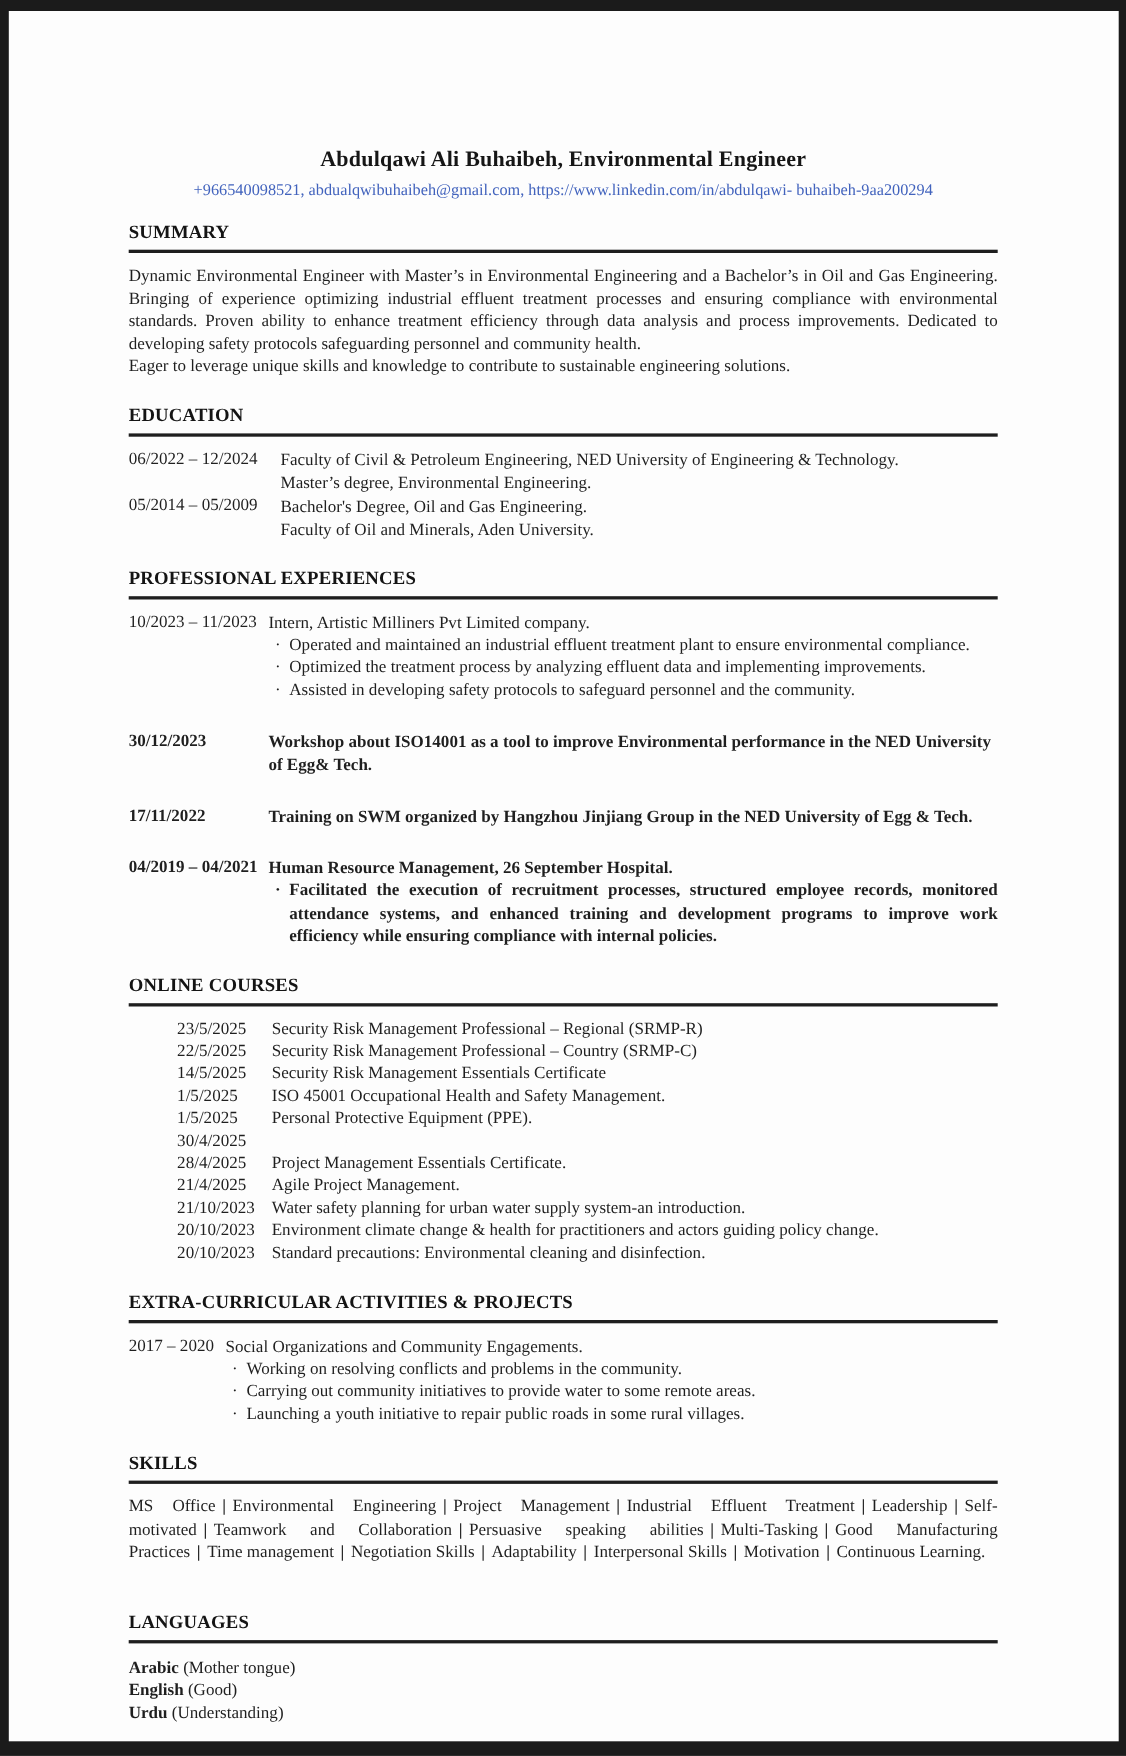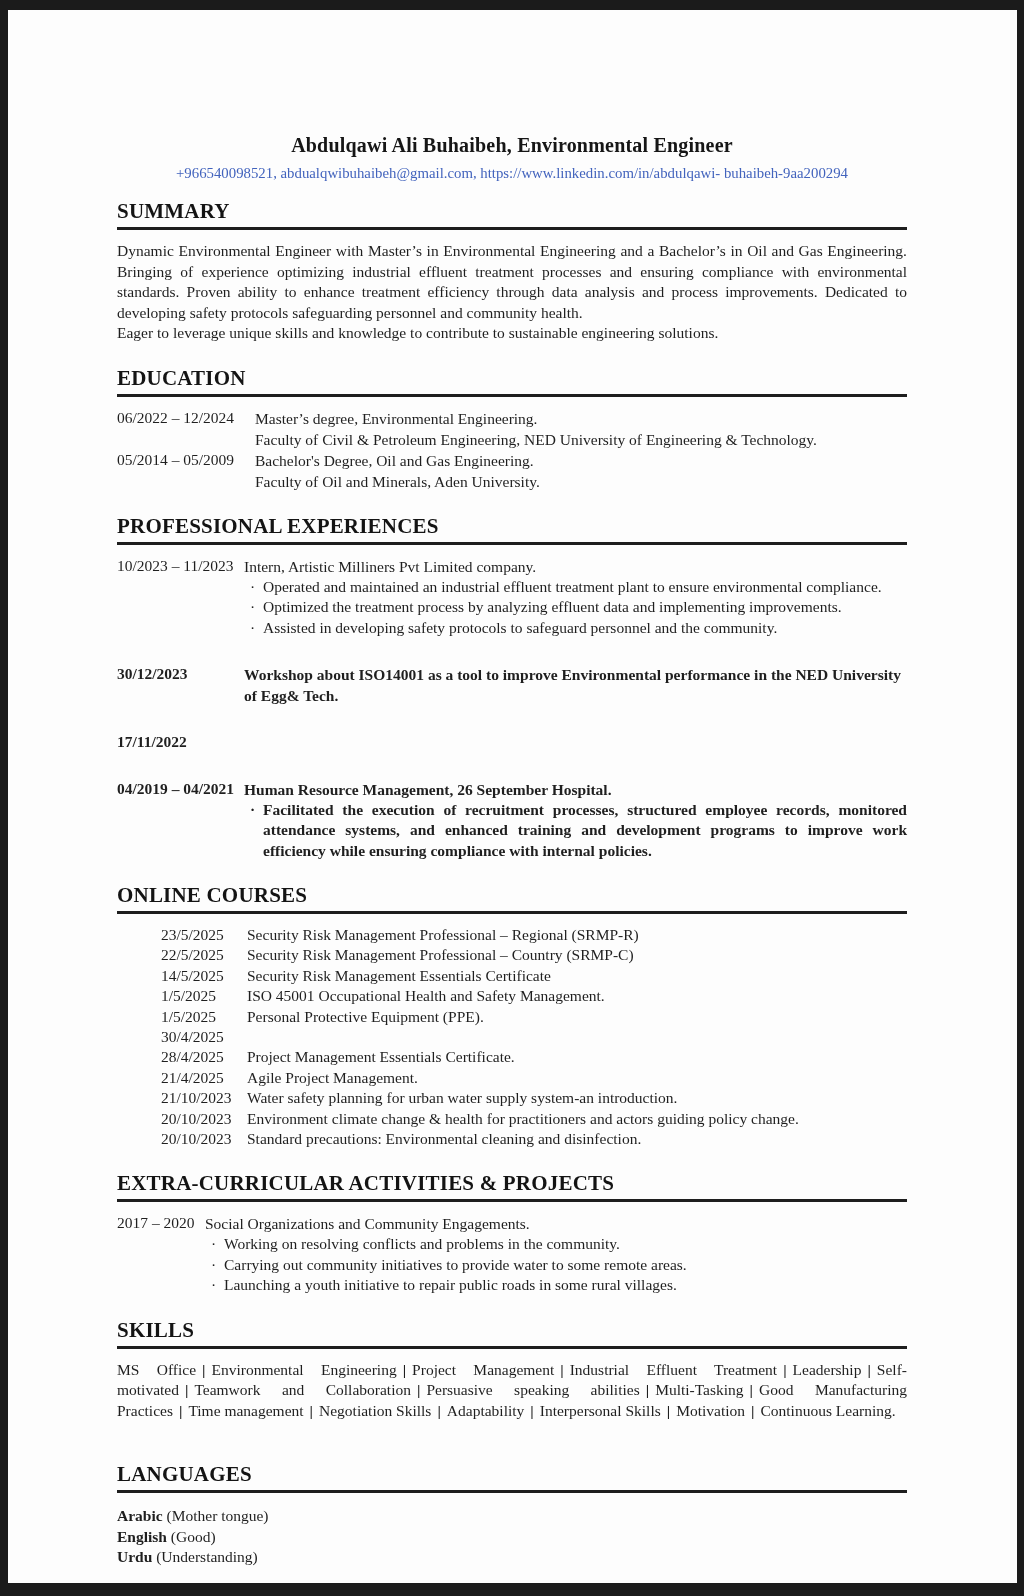--- a/index.html
+++ b/index.html
@@ -22,21 +22,21 @@
   }
   .contact {
     margin-top:6px; text-align:center; font-size:14.8px; line-height:20px;
     cursor:pointer;
   }
   
   section { margin-top:23px; }
   section.first { margin-top:17px; }
   section.langs { margin-top:42px; }
   h2 {
-    margin:0; font-size:21px; line-height:22px; font-weight:bold;
+    margin:0; font-size:17px; line-height:22px; font-weight:bold;
     color:#141414; letter-spacing:0.2px;
   }
   .rule { height:3px; background:#1e1e1e; margin-top:5px; }
   .sec-body { margin-top:11px; }
   p { margin:0; }
   .just { text-align:justify; }
   
   .row { display:flex; align-items:flex-start; }
   .date { flex:0 0 auto; white-space:nowrap; }
   .cell { flex:1 1 auto; min-width:0; }
@@ -81,22 +81,22 @@
         </div>
     </section>
 
     <section>
       <h2>EDUCATION</h2>
       <div class="rule"></div>
       <div class="sec-body">
           <div class="row edu">
             <div class="date edu-date">06/2022 – 12/2024</div>
             <div class="cell">
+              <div>Faculty of Civil &amp; Petroleum Engineering, NED University of Engineering &amp; Technology.</div>
               <div>Master’s degree, Environmental Engineering.</div>
-              <div>Faculty of Civil &amp; Petroleum Engineering, NED University of Engineering &amp; Technology.</div>
             </div>
           </div>
           <div class="row edu">
             <div class="date edu-date">05/2014 – 05/2009</div>
             <div class="cell">
               <div>Bachelor's Degree, Oil and Gas Engineering.</div>
               <div>Faculty of Oil and Minerals, Aden University.</div>
             </div>
           </div>
         </div>
@@ -125,20 +125,23 @@
             </div>
           </div>
           <div class="row exp-item">
             <div class="date exp-date">30/12/2023</div>
             <div class="cell">
               <div class="exp-title">Workshop about ISO14001 as a tool to improve Environmental performance in the NED University of Egg&amp; Tech.</div>
             </div>
           </div>
           <div class="row exp-item">
             <div class="date exp-date">17/11/2022</div>
+            <div class="cell">
+              <div class="exp-title">Training on SWM organized by Hangzhou Jinjiang Group in the NED University of Egg &amp; Tech.</div>
+            </div>
           </div>
           <div class="row exp-item">
             <div class="date exp-date">04/2019 – 04/2021</div>
             <div class="cell">
               <div class="exp-title">Human Resource Management, 26 September Hospital.</div>
               <div class="bullet">
                 <span class="dot">·</span>
                 <div class="btxt just">Facilitated the execution of recruitment processes, structured employee records, monitored attendance systems, and enhanced training and development programs to improve work efficiency while ensuring compliance with internal policies.</div>
               </div>
             </div>

